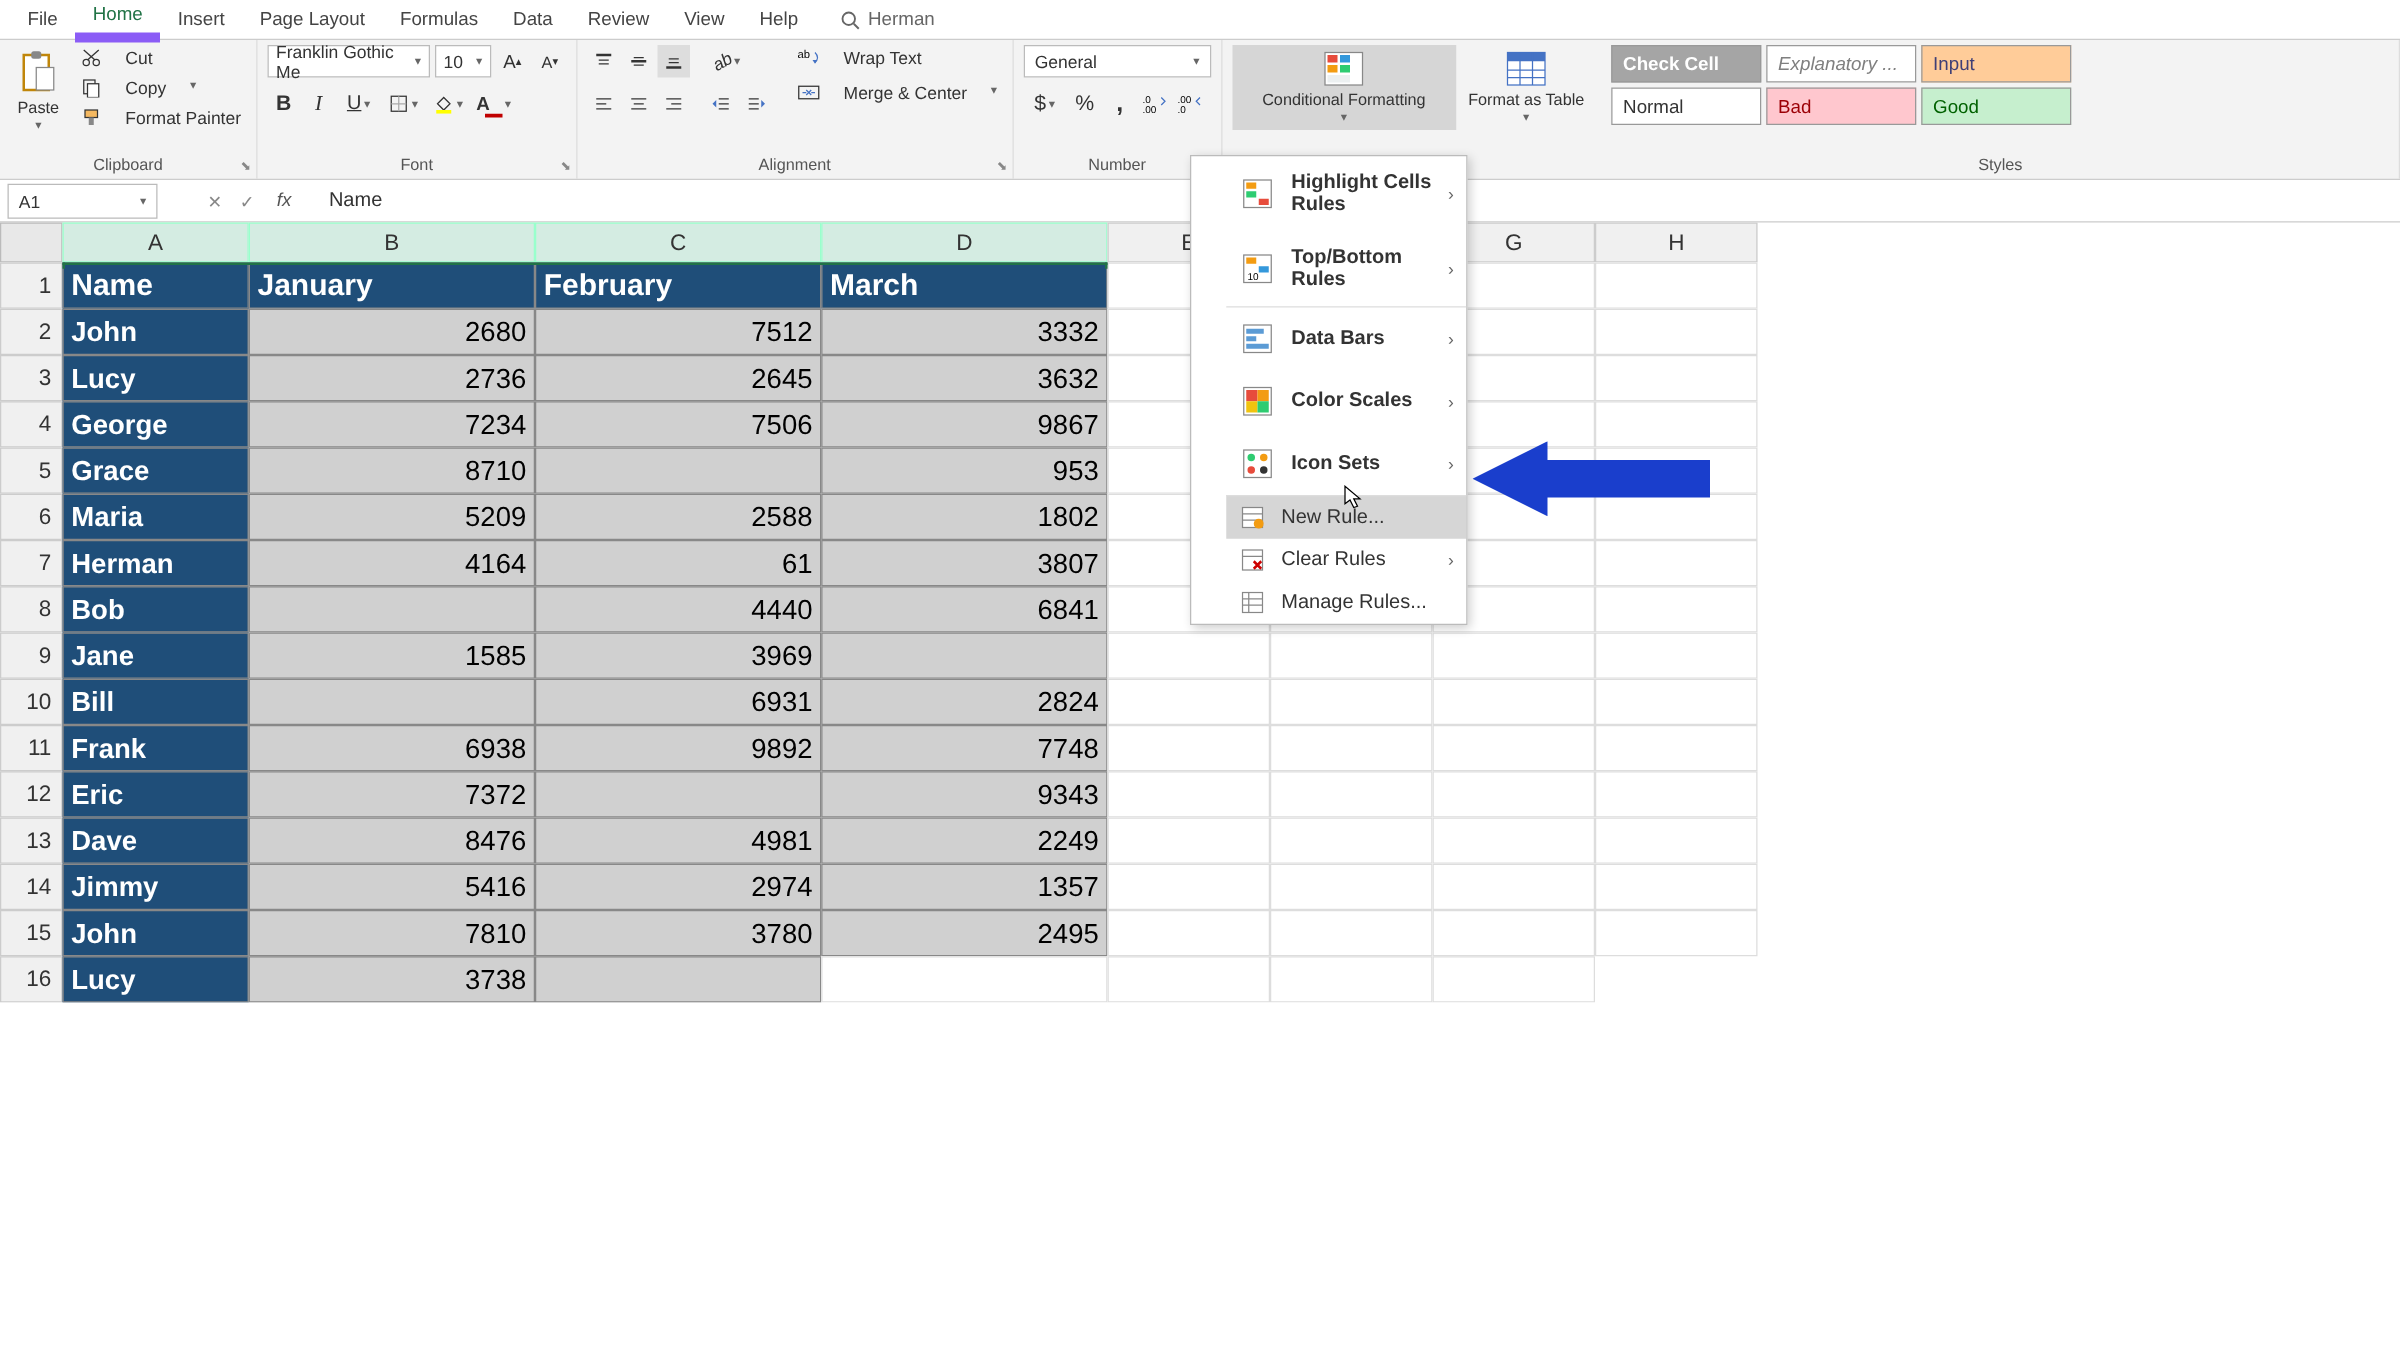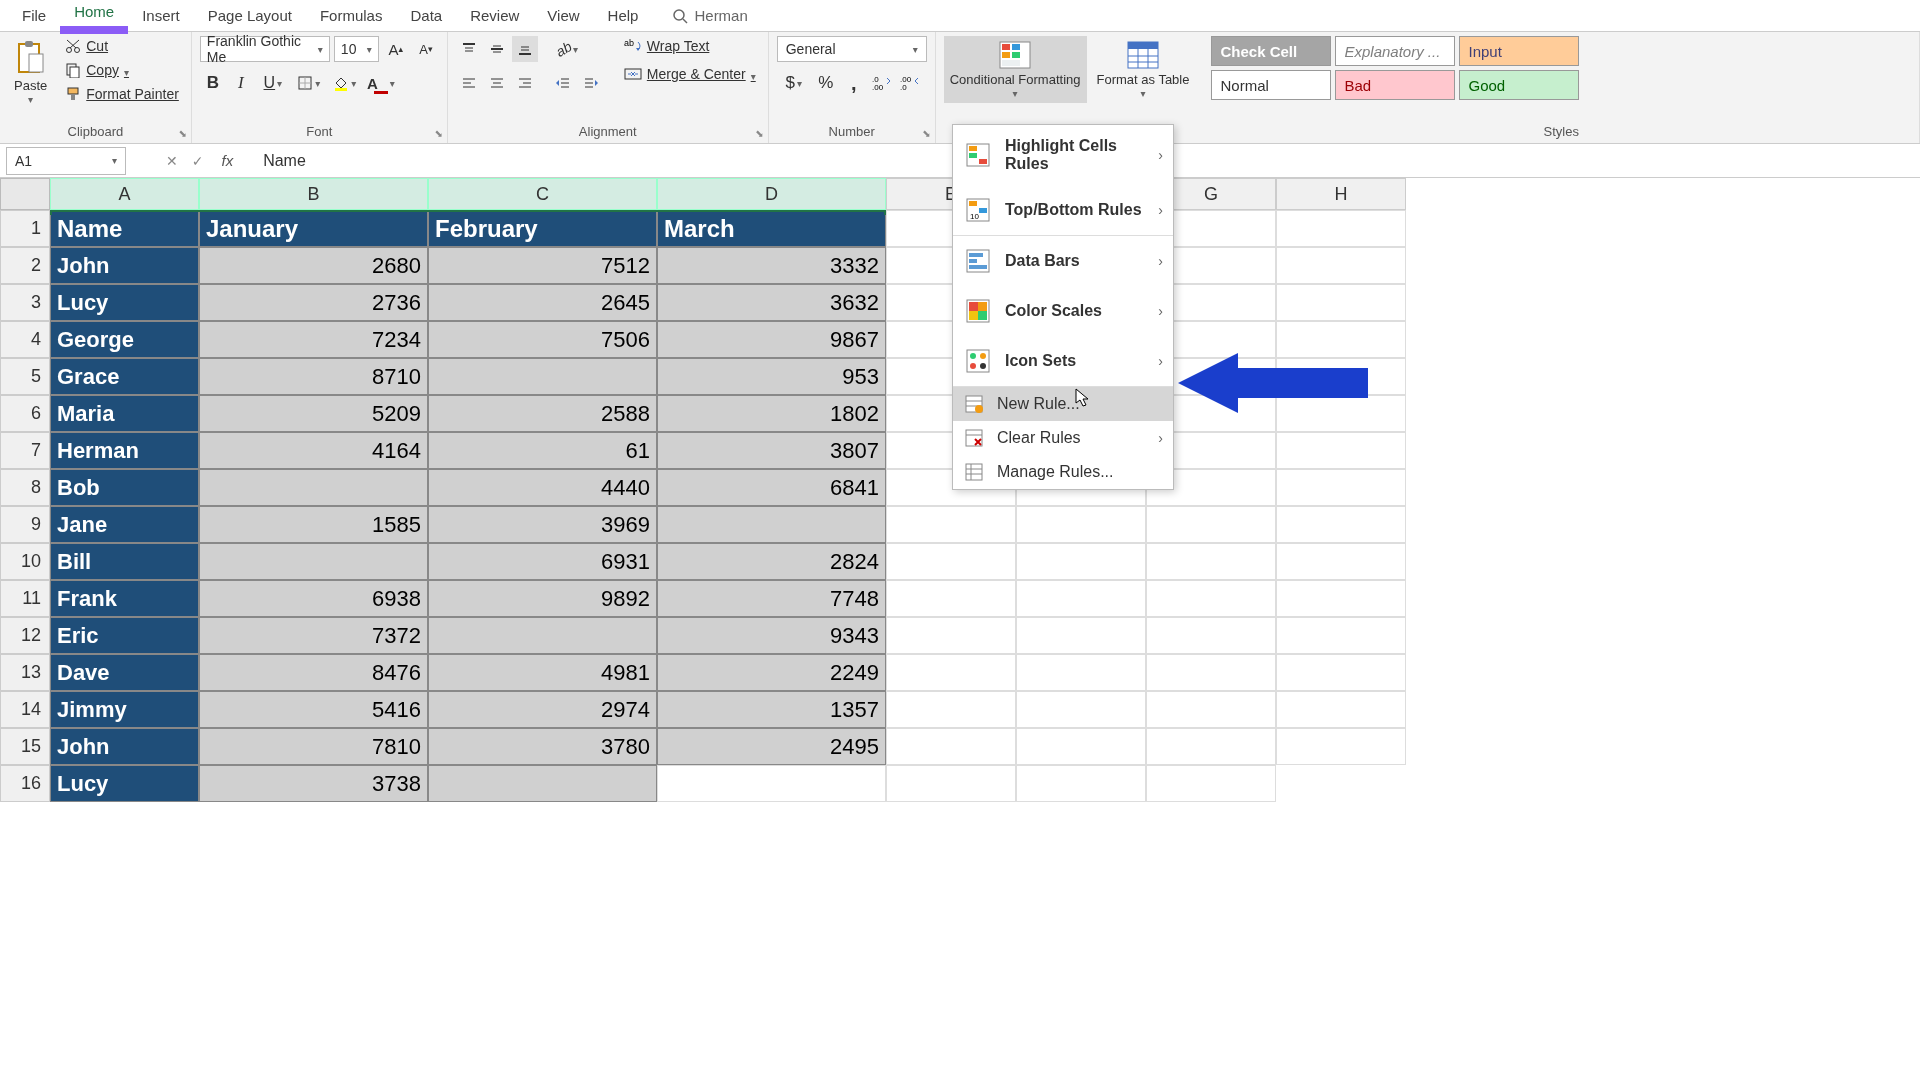--- a/index.html
+++ b/index.html
@@ -12,41 +12,41 @@
 .search-wrap svg { margin-right: 6px; }
 
 .ribbon { display: flex; height: 112px; border-bottom: 1px solid #ccc; background: #f3f3f3; }
 .group { display: flex; flex-direction: column; justify-content: space-between; padding: 4px 8px 2px 8px; border-right: 1px solid #ddd; position: relative; }
 .group-body { display: flex; flex: 1; align-items: flex-start; gap: 4px; }
 .group-label { text-align: center; font-size: 13px; color: #555; padding: 2px 0; }
 .group-dlg { position: absolute; right: 4px; bottom: 4px; font-size: 10px; color: #888; }
 
 .big-btn { display: flex; flex-direction: column; align-items: center; justify-content: center; padding: 4px 6px; cursor: pointer; }
 .big-btn .lbl { font-size: 13px; margin-top: 2px; text-align: center; line-height: 1.2; }
-.small-item { display: flex; align-items: flex-end; gap: 5px; padding: 2px 4px; font-size: 14px; cursor: pointer; text-decoration: underline; }
+.small-item { display: flex; align-items: flex-start; gap: 19px; padding: 2px 4px; font-size: 14px; cursor: pointer; }
 
 .font-name { width: 130px; height: 26px; border: 1px solid #bbb; background: #fff; padding: 0 6px; font-size: 14px; display: flex; align-items: center; justify-content: space-between; }
 .font-size { width: 45px; height: 26px; border: 1px solid #bbb; background: #fff; padding: 0 6px; font-size: 14px; display: flex; align-items: center; justify-content: space-between; }
 .caret { font-size: 10px; color: #666; }
 
 .icon-btn { width: 26px; height: 26px; display: flex; align-items: center; justify-content: center; cursor: pointer; }
 .icon-btn.drop { width: 34px; justify-content: center; gap: 2px; }
 .align-row { display: flex; gap: 2px; }
 
 .num-format { width: 150px; height: 26px; border: 1px solid #bbb; background: #fff; padding: 0 8px; font-size: 14px; display: flex; align-items: center; justify-content: space-between; }
 
 .style-cell { width: 120px; height: 30px; border: 1px solid #999; display: flex; align-items: center; padding: 0 8px; font-size: 15px; }
 .style-normal { background: #fff; }
 .style-bad { background: #ffc7ce; color: #9c0006; }
 .style-good { background: #c6efce; color: #006100; }
 .style-check { background: #a5a5a5; color: #fff; font-weight: bold; }
 .style-expl { background: #fff; color: #7f7f7f; font-style: italic; }
 .style-input { background: #ffcc99; color: #3f3f76; }
 
-.cond-btn { background: #d6d6d6; padding: 4px 6px; }
+.cond-btn { background: #d6d6d6; padding: 4px 24px; }
 
 .name-bar { display: flex; align-items: center; height: 34px; border-bottom: 1px solid #ccc; }
 .name-box { width: 120px; height: 28px; border: 1px solid #bbb; margin-left: 6px; padding: 0 8px; display: flex; align-items: center; justify-content: space-between; font-size: 14px; }
 .fx-btns { display: flex; gap: 14px; margin-left: 40px; color: #888; }
 .fx-lbl { margin-left: 18px; font-style: italic; color: #555; font-size: 15px; }
 .formula-val { margin-left: 30px; font-size: 16px; }
 
 .grid-wrap { position: relative; }
 .grid { display: grid; grid-template-columns: 50px 149px 229px 229px 229px 130px 130px 130px 130px; }
 .corner { background: #e8e8e8; border: 1px solid #bbb; height: 32px; }
@@ -523,21 +523,21 @@
       <div class="cell name-cell">Lucy</div>
       <div class="cell val-cell">3738</div>
       <div class="cell val-cell"></div>
       <div class="cell plain"></div>
       <div class="cell plain"></div>
       <div class="cell plain"></div>
       <div class="cell plain"></div>
     </div>
   <div class="sel-border" style="left:50px;top:32px;width:836px;height:5px;border-width:2px 2px 0 2px;"></div>
 
-  <div class="cf-menu" style="left:952px;top:-54px;">
+  <div class="cf-menu" style="left:952px;top:-54px;padding-left:28px;">
     <div class="cf-item">
       <div class="cf-icon">
           <svg width="26" height="26">
             <rect x="2" y="2" width="22" height="22" fill="#fff" stroke="#888"></rect>
             <rect x="4" y="4" width="8" height="5" fill="#f39c12"></rect>
             <rect x="4" y="11" width="8" height="5" fill="#2ecc71"></rect>
             <rect x="14" y="17" width="8" height="5" fill="#e74c3c"></rect>
           </svg>
         </div>
       <span style="font-weight:bold;">Highlight Cells Rules</span>

